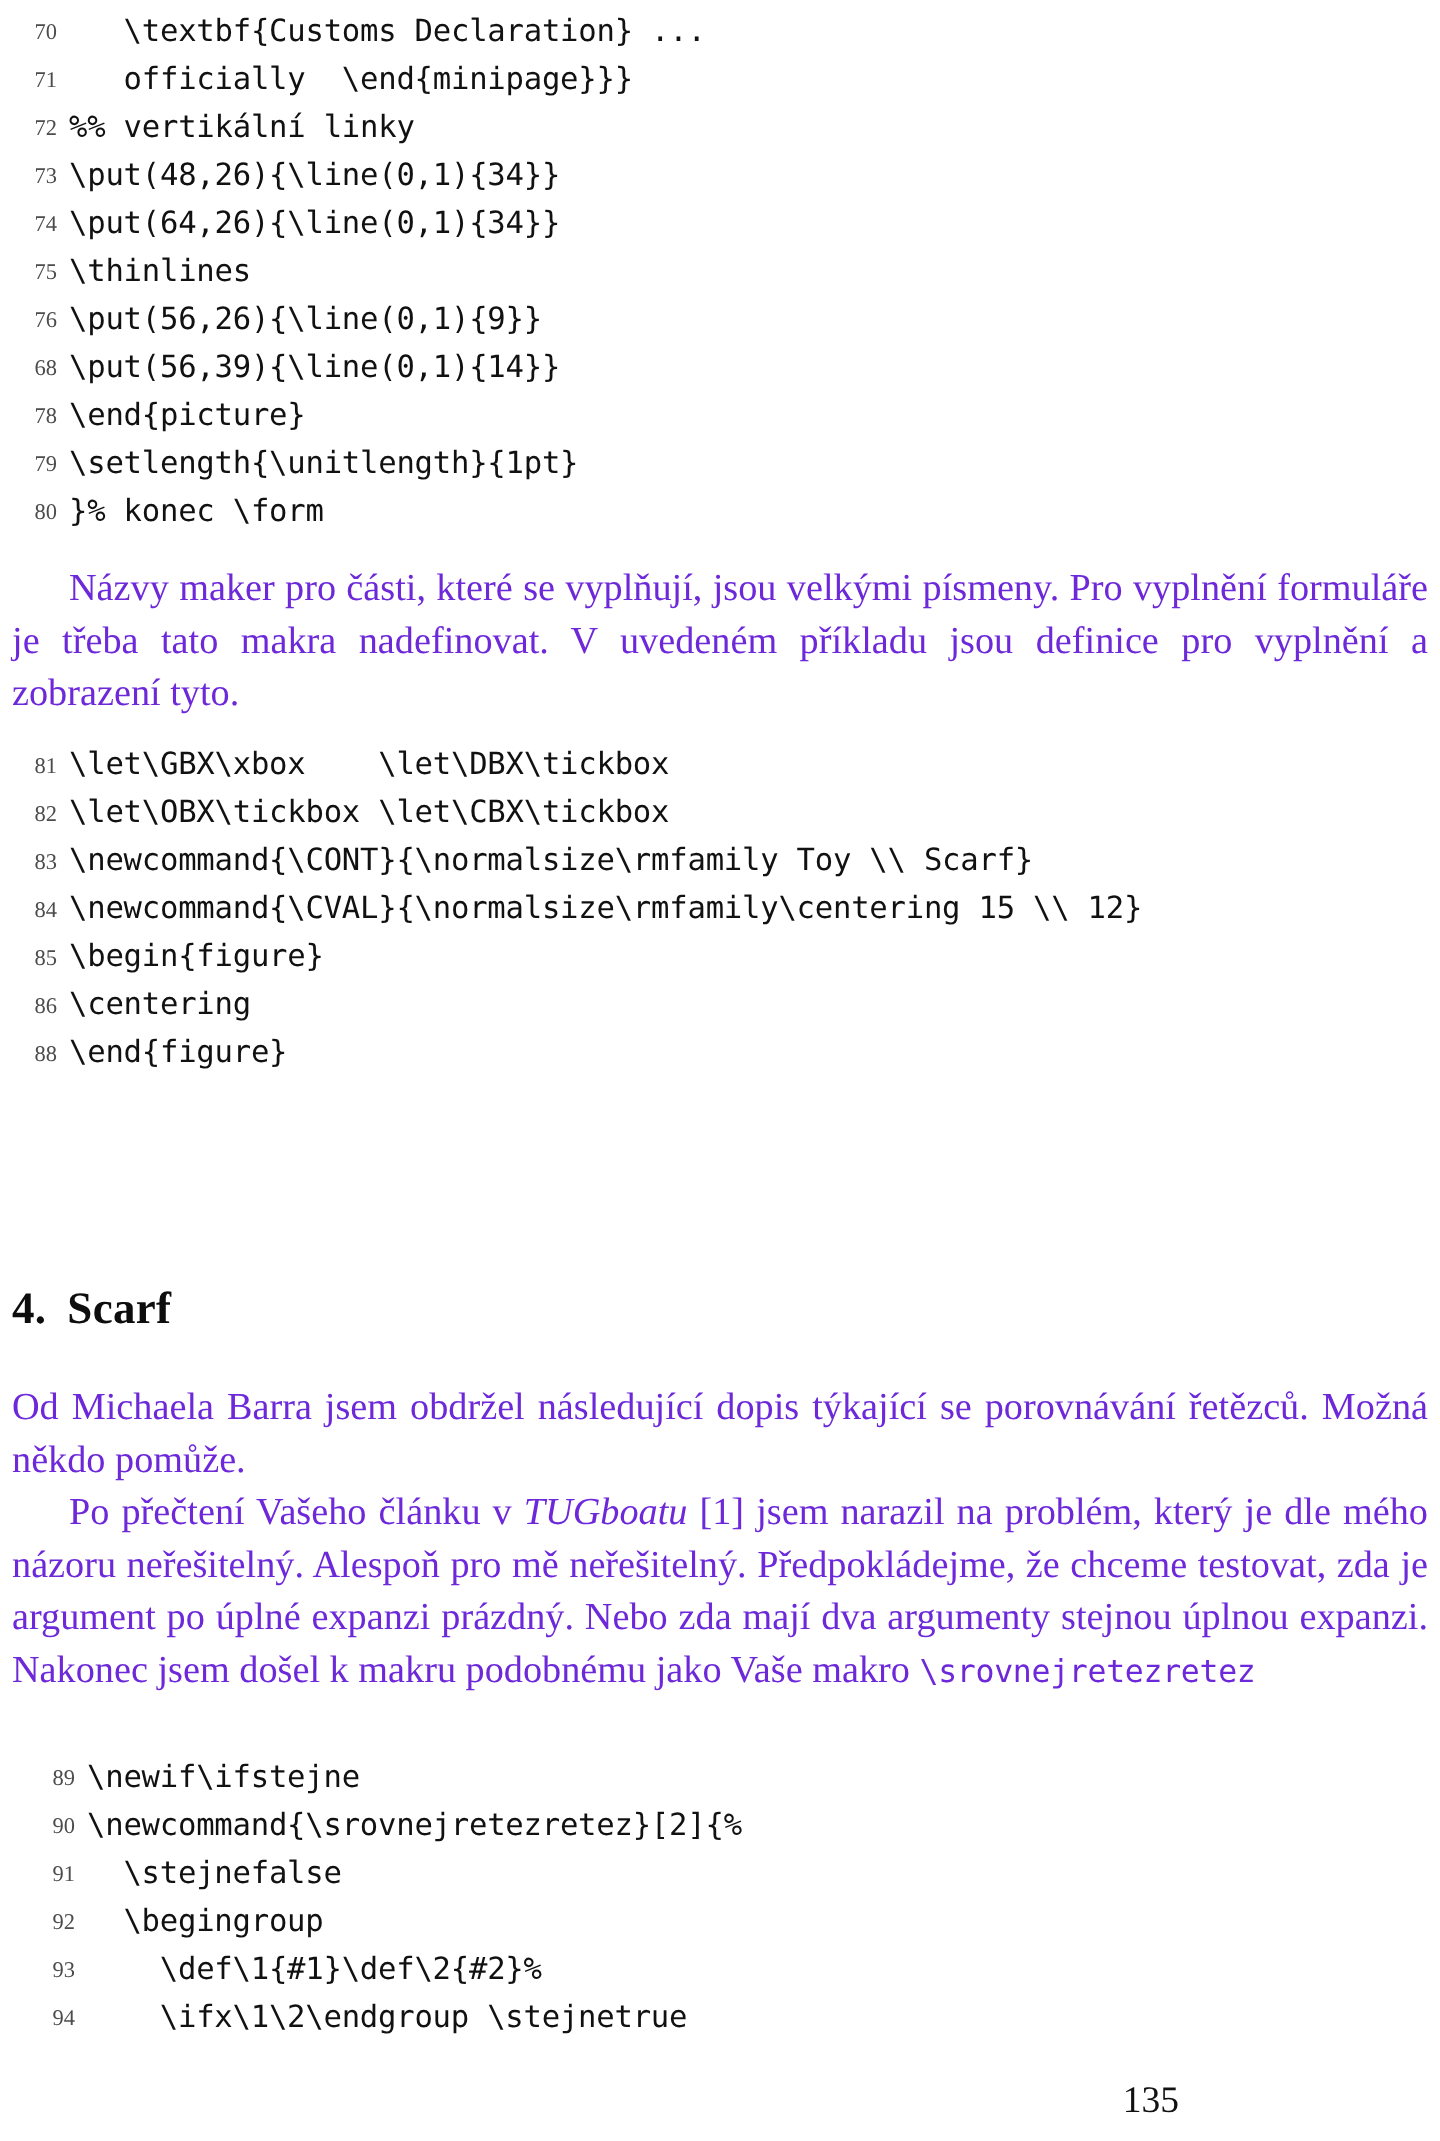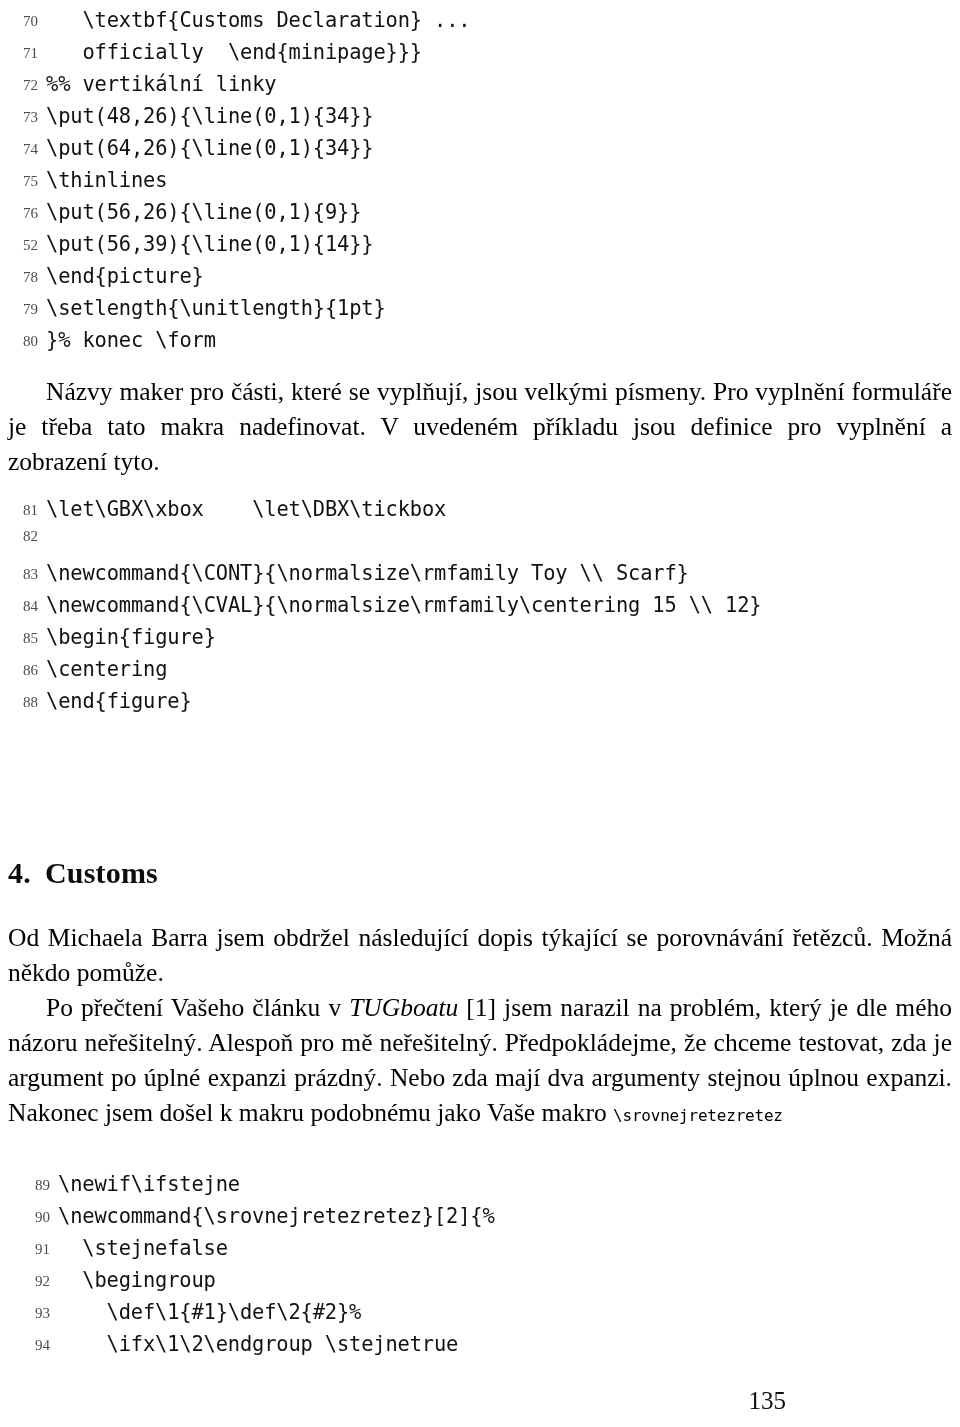--- a/index.html
+++ b/index.html
@@ -61,31 +61,31 @@
 
   
   .prose {
     position: absolute;
     left: 8px;
     width: 944px;
     font-size: 25.5px;
     line-height: 35px;
     text-align: justify;
     text-justify: inter-word;
-    color: #000000;
+    color: #6d28d9;
   }
   .prose p {
     margin: 0;
   }
   .indent {
     text-indent: 38px;
   }
   .mono-inline {
     font-family: "DejaVu Sans Mono", "Liberation Mono", monospace;
-    font-size: 16px;
+    font-size: 21px;
     letter-spacing: -0.2px;
   }
   .ital {
     font-style: italic;
   }
 
   
   .section-head {
     position: absolute;
     left: 8px;
@@ -115,42 +115,42 @@
 <div class="page">
 
   <div class="listing" id="listing-top" style="top: 6px;">
       <div class="code-line"><span class="ln">70</span><span class="src">   \textbf{Customs Declaration} ...</span></div>
       <div class="code-line"><span class="ln">71</span><span class="src">   officially  \end{minipage}}}</span></div>
       <div class="code-line"><span class="ln">72</span><span class="src">%% vertikální linky</span></div>
       <div class="code-line"><span class="ln">73</span><span class="src">\put(48,26){\line(0,1){34}}</span></div>
       <div class="code-line"><span class="ln">74</span><span class="src">\put(64,26){\line(0,1){34}}</span></div>
       <div class="code-line"><span class="ln">75</span><span class="src">\thinlines</span></div>
       <div class="code-line"><span class="ln">76</span><span class="src">\put(56,26){\line(0,1){9}}</span></div>
-      <div class="code-line"><span class="ln">52</span><span class="src">\put(56,39){\line(0,1){14}}</span></div>
+      <div class="code-line"><span class="ln">68</span><span class="src">\put(56,39){\line(0,1){14}}</span></div>
       <div class="code-line"><span class="ln">78</span><span class="src">\end{picture}</span></div>
       <div class="code-line"><span class="ln">79</span><span class="src">\setlength{\unitlength}{1pt}</span></div>
       <div class="code-line"><span class="ln">80</span><span class="src">}% konec \form</span></div>
     </div>
 
   <div class="prose" style="top: 372px;">
     <p class="indent">Názvy maker pro části, které se vyplňují, jsou velkými písmeny. Pro vyplnění formuláře je třeba tato makra nadefinovat. V uvedeném příkladu jsou definice pro vyplnění a zobrazení tyto.</p>
   </div>
 
   <div class="listing" id="listing-middle" style="top: 495px;">
       <div class="code-line"><span class="ln">81</span><span class="src">\let\GBX\xbox    \let\DBX\tickbox</span></div>
-      <div class="code-line"><span class="ln">82</span></div>
+      <div class="code-line"><span class="ln">82</span><span class="src">\let\OBX\tickbox \let\CBX\tickbox</span></div>
       <div class="code-line"><span class="ln">83</span><span class="src">\newcommand{\CONT}{\normalsize\rmfamily Toy \\ Scarf}</span></div>
       <div class="code-line"><span class="ln">84</span><span class="src">\newcommand{\CVAL}{\normalsize\rmfamily\centering 15 \\ 12}</span></div>
       <div class="code-line"><span class="ln">85</span><span class="src">\begin{figure}</span></div>
       <div class="code-line"><span class="ln">86</span><span class="src">\centering</span></div>
       <div class="code-line"><span class="ln">88</span><span class="src">\end{figure}</span></div>
     </div>
 
   <div class="section-head" style="top: 854px;">
-    <span class="num">4.</span><span>Customs</span>
+    <span class="num">4.</span><span>Scarf</span>
   </div>
 
   <div class="prose" style="top: 918px;">
     <p>Od Michaela Barra jsem obdržel následující dopis týkající se porovnávání řetězců. Možná někdo pomůže.</p>
   </div>
 
   <div class="prose" style="top: 988px;">
     <p class="indent"><span>Po přečtení Vašeho článku v </span><span class="ital">TUGboatu</span><span> [1] jsem narazil na problém, který je dle mého názoru neřešitelný. Alespoň pro mě neřešitelný. Předpokládejme, že chceme testovat, zda je argument po úplné expanzi prázdný. Nebo zda mají dva argumenty stejnou úplnou expanzi. Nakonec jsem došel k makru podobnému jako Vaše makro </span><span class="mono-inline">\srovnejretezretez</span></p>
   </div>
 

